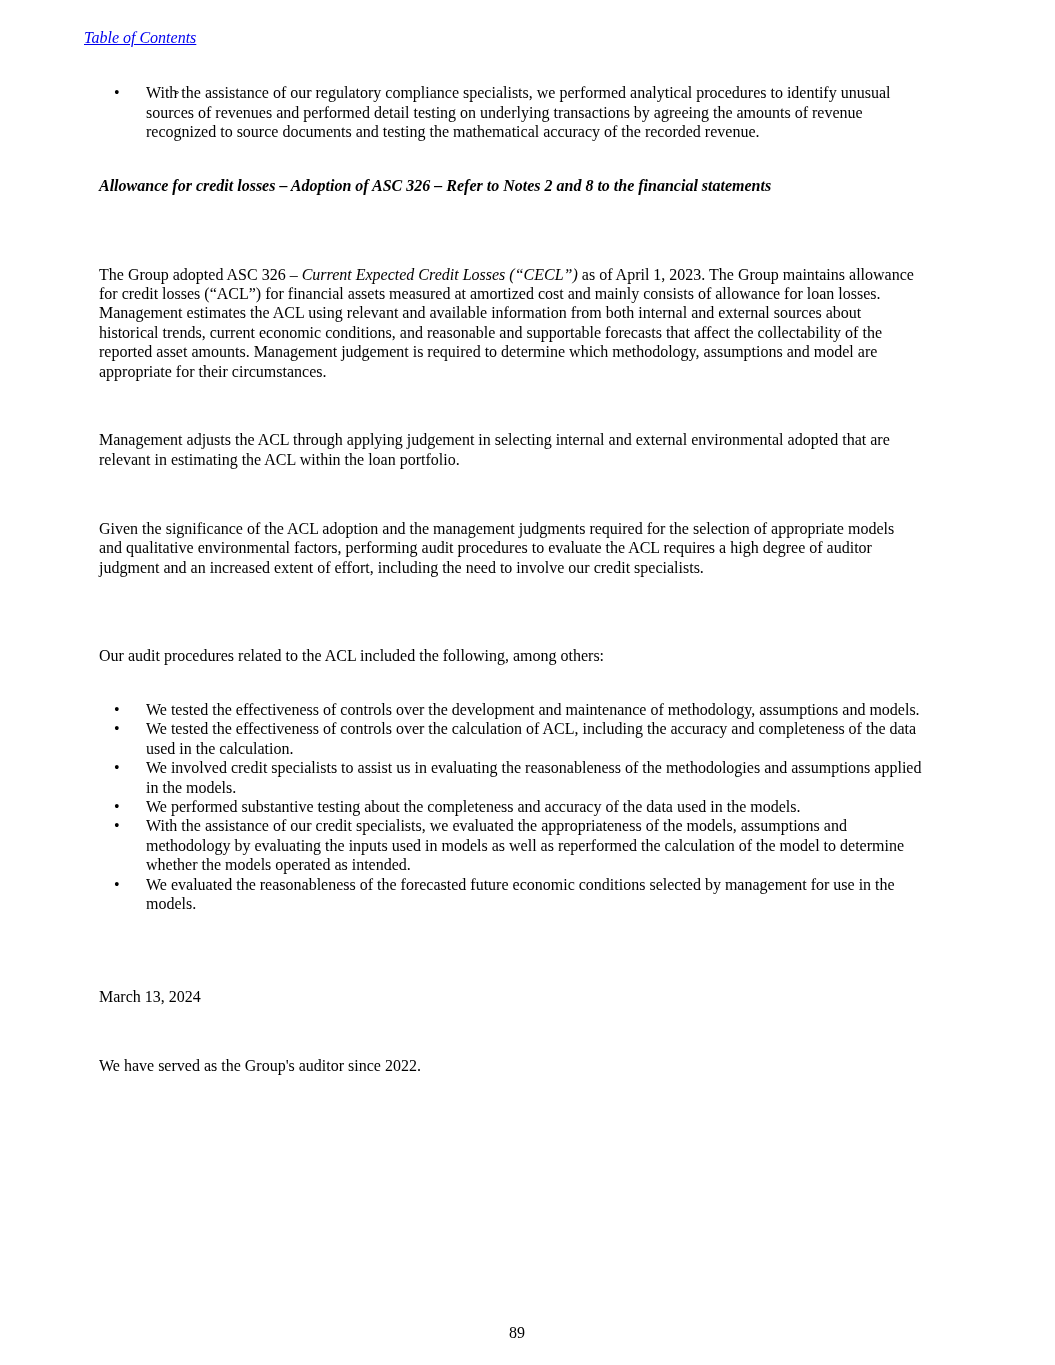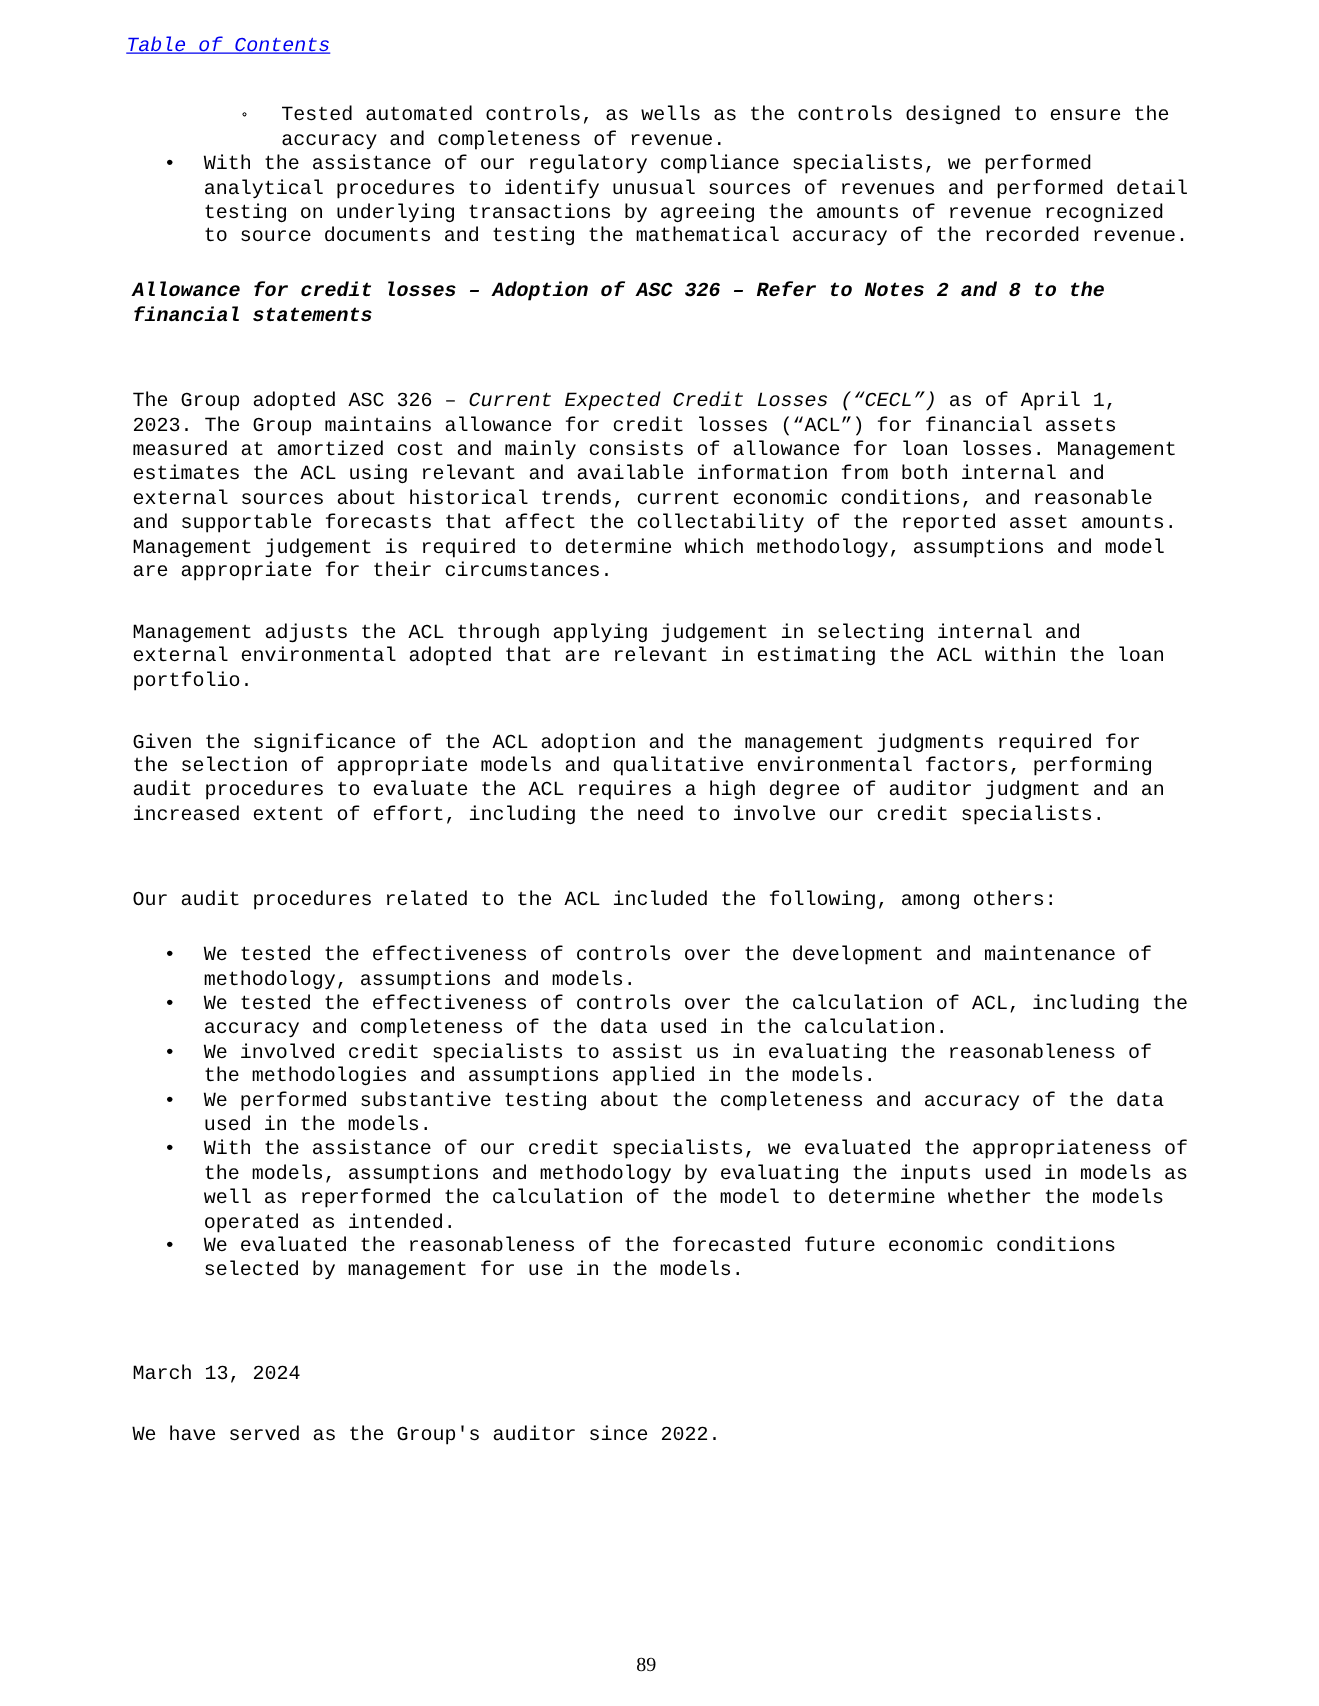--- a/index.html
+++ b/index.html
@@ -1,49 +1,48 @@
 <!DOCTYPE html>
 <html><head>
   <meta charset="utf-8">
   <style>
     html, body { margin: 0; padding: 0; background: #ffffff; }
     body {
       width: 1055px; height: 1365px; position: relative; overflow: hidden;
       font-family: "Liberation Serif", serif;
       font-size: 16px; line-height: 19.4px; color: #000;
     }
-    .page { position: absolute; left: 101px; top: 28px; width: 850px; font-family: Liberation Mono, monospace; }
+    .page { position: absolute; left: 84px; top: 28px; width: 850px; }
     .toc-link { color: #0000ee; font-style: italic; text-decoration: underline; cursor: pointer; }
     .sub-list { margin: 0; padding: 0; list-style: none; }
     .sub-item { position: relative; padding-left: 124px; }
     .sub-item .mark { position: absolute; left: 91px; top: 0; font-size: 12px; }
     .bul-list { margin: 0; padding: 0; list-style: none; }
     .bul-item { position: relative; padding-left: 62px; }
     .bul-item .mark { position: absolute; left: 30px; top: 0; }
-    p { margin: 5px; }
+    p { margin: 15px; }
     .gap-20 { height: 19.5px; }
     .heading-bi { font-weight: bold; font-style: italic; }
     .heading-i { font-style: italic; }
     .footer-num { position: absolute; top: 1323px; left: 0; width: 1034px; text-align: center; }
   </style>
 </head>
 <body>
 
 <div class="page">
   <a class="toc-link">Table of Contents</a>
 
   <div style="height:36px"></div>
 
   <ul class="sub-list">
     <li class="sub-item">
       <span class="mark">◦</span>
     </li>
     <li class="sub-item">
       <span class="mark">◦</span>
-      <span>Tested automated controls, as wells as the controls designed to ensure the accuracy and completeness of revenue.</span>
     </li>
   </ul>
   <ul class="bul-list">
     <li class="bul-item">
       <span class="mark">•</span>
       <span>With the assistance of our regulatory compliance specialists, we performed analytical procedures to identify unusual sources of revenues and performed detail testing on underlying transactions by agreeing the amounts of revenue recognized to source documents and testing the mathematical accuracy of the recorded revenue.</span>
     </li>
   </ul>
 
   <div class="gap-20"></div>

